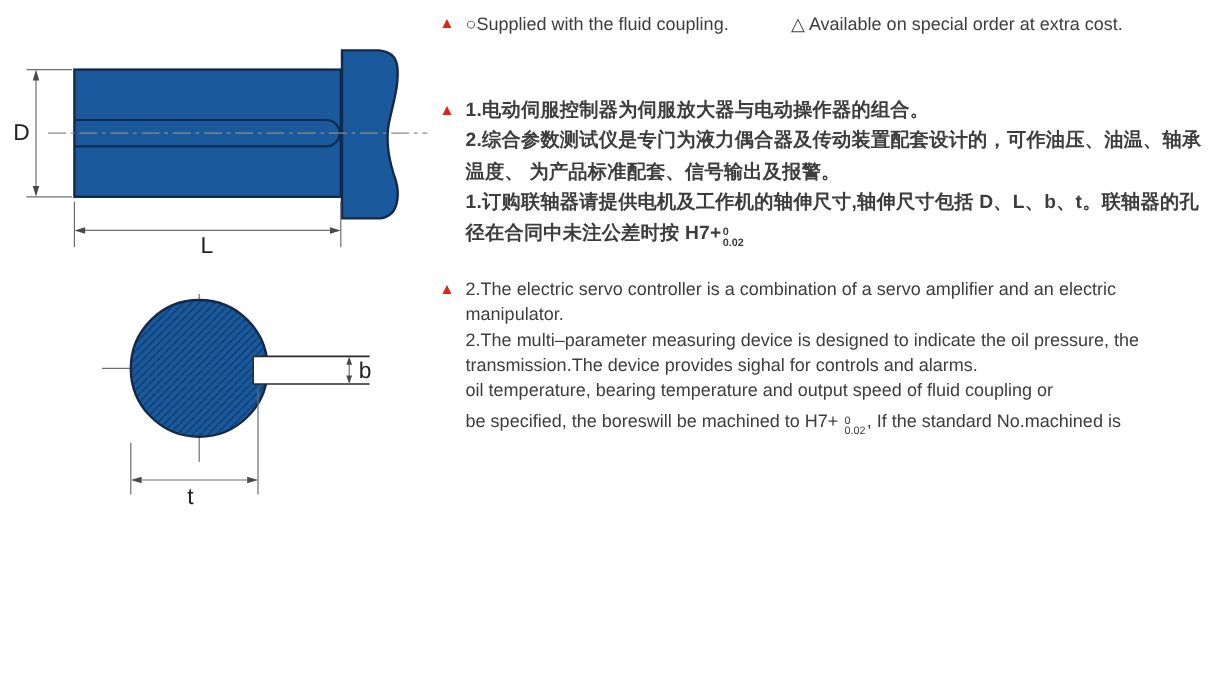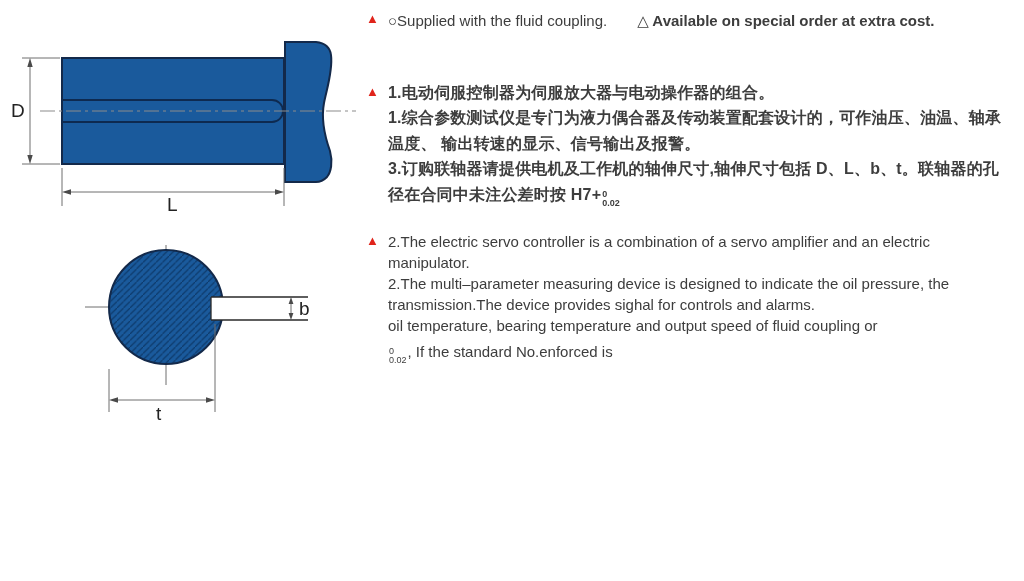--- a/index.html
+++ b/index.html
@@ -13,21 +13,21 @@
   #section-svg{top:230px;}
   svg text{fill:#222222;font-family:"Liberation Sans","DejaVu Sans",sans-serif;}
   
   .note-block{position:absolute;left:366px;width:652px;padding-left:22px;box-sizing:border-box;}
   .note-marker{
     position:absolute;left:0;top:1px;font-size:13px;line-height:16px;color:#e0241b;
   }
   .zh-line{font-size:16px;line-height:25.4px;white-space:nowrap;letter-spacing:0.2px;font-weight:bold;}
   .legend-zh{font-size:15.5px;line-height:22px;white-space:nowrap;letter-spacing:0.5px;}
   .legend-en{font-size:15px;line-height:22px;white-space:nowrap;}
-  .legend-en .gap{margin-left:30px;font-weight:bold;}
+  .legend-en .gap{margin-left:52px;}
   .en-line{font-size:15px;line-height:21px;white-space:nowrap;}
   .en-line.tall{padding-top:5px;padding-bottom:1px;}
   
   .tol{
     display:inline-block;vertical-align:-6px;line-height:1;text-align:left;
     margin:0 1px;
   }
   .tol span{display:block;font-size:9px;line-height:9px;letter-spacing:0;}
 </style>
 </head>
@@ -94,33 +94,33 @@
   <div class="note-block" style="top:10px;">
     <span class="note-marker">▲</span>
     <div class="legend-en">
       <span>○Supplied with the fluid coupling.</span><span class="gap">△ Available on special order at extra cost.</span>
     </div>
   </div>
 
   <div class="note-block" style="top:80px;">
     <span class="note-marker" style="top:4px;">▲</span>
     <div class="zh-line">1.电动伺服控制器为伺服放大器与电动操作器的组合。</div>
-    <div class="zh-line">1.综合参数测试仪是专门为液力偶合器及传动装置配套设计的，可作油压、油温、轴承</div>
-    <div class="zh-line">温度、 输出转速的显示、信号输出及报警。</div>
-    <div class="zh-line">3.订购联轴器请提供电机及工作机的轴伸尺寸,轴伸尺寸包括 D、L、b、t。联轴器的孔</div>
+    <div class="zh-line">2.综合参数测试仪是专门为液力偶合器及传动装置配套设计的，可作油压、油温、轴承</div>
+    <div class="zh-line">温度、 为产品标准配套、信号输出及报警。</div>
+    <div class="zh-line">1.订购联轴器请提供电机及工作机的轴伸尺寸,轴伸尺寸包括 D、L、b、t。联轴器的孔</div>
     <div class="zh-line">
       <span>径在合同中未注公差时按 H7+</span><span class="tol"><span>0</span><span>0.02</span></span>
     </div>
   </div>
 
   <div class="note-block" style="top:231px;">
     <span class="note-marker" style="top:2px;">▲</span>
     <div class="en-line">2.The electric servo controller is a combination of a servo amplifier and an electric</div>
     <div class="en-line">manipulator.</div>
     <div class="en-line">2.The multi–parameter measuring device is designed to indicate the oil pressure, the</div>
     <div class="en-line">transmission.The device provides sighal for controls and alarms.</div>
     <div class="en-line">oil temperature, bearing temperature and output speed of fluid coupling or</div>
     <div class="en-line tall">
-      <span class="tol"><span>0</span><span>0.02</span></span><span>, If the standard No.enforced is</span>
+      <span>be specified, the boreswill be machined to H7+ </span><span class="tol"><span>0</span><span>0.02</span></span><span>, If the standard No.machined is</span>
     </div>
   </div>
 
 </div>
 
 </body></html>

